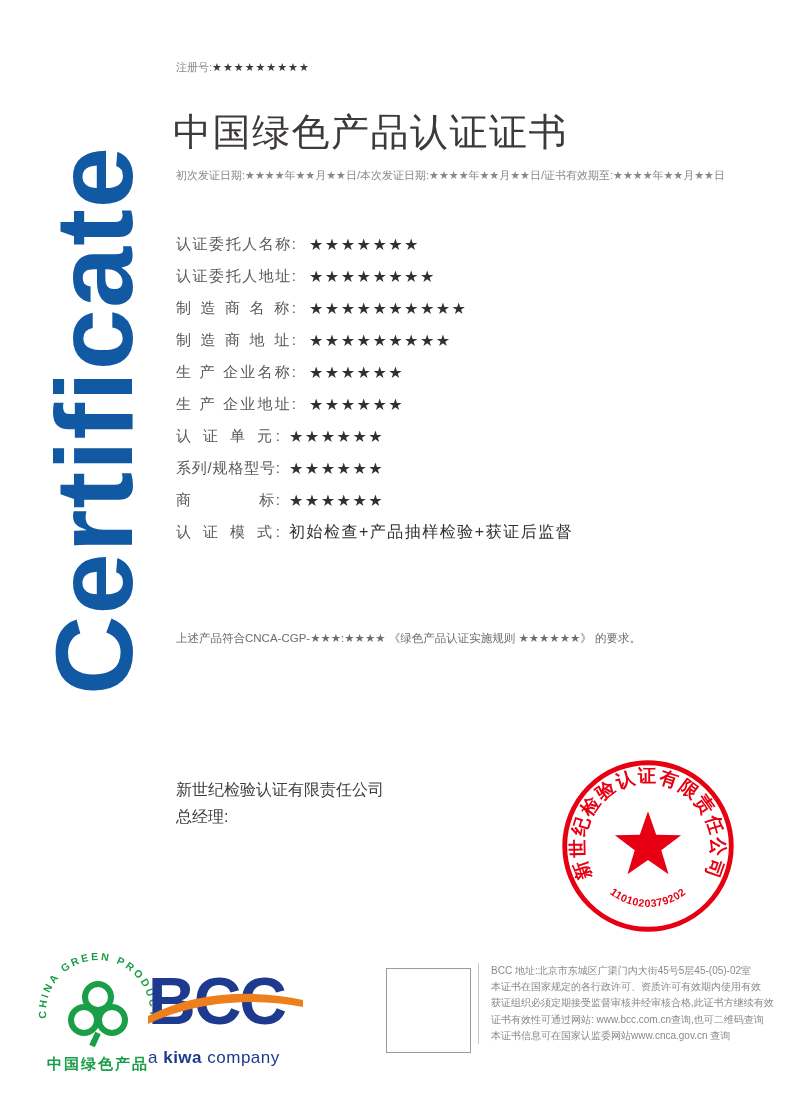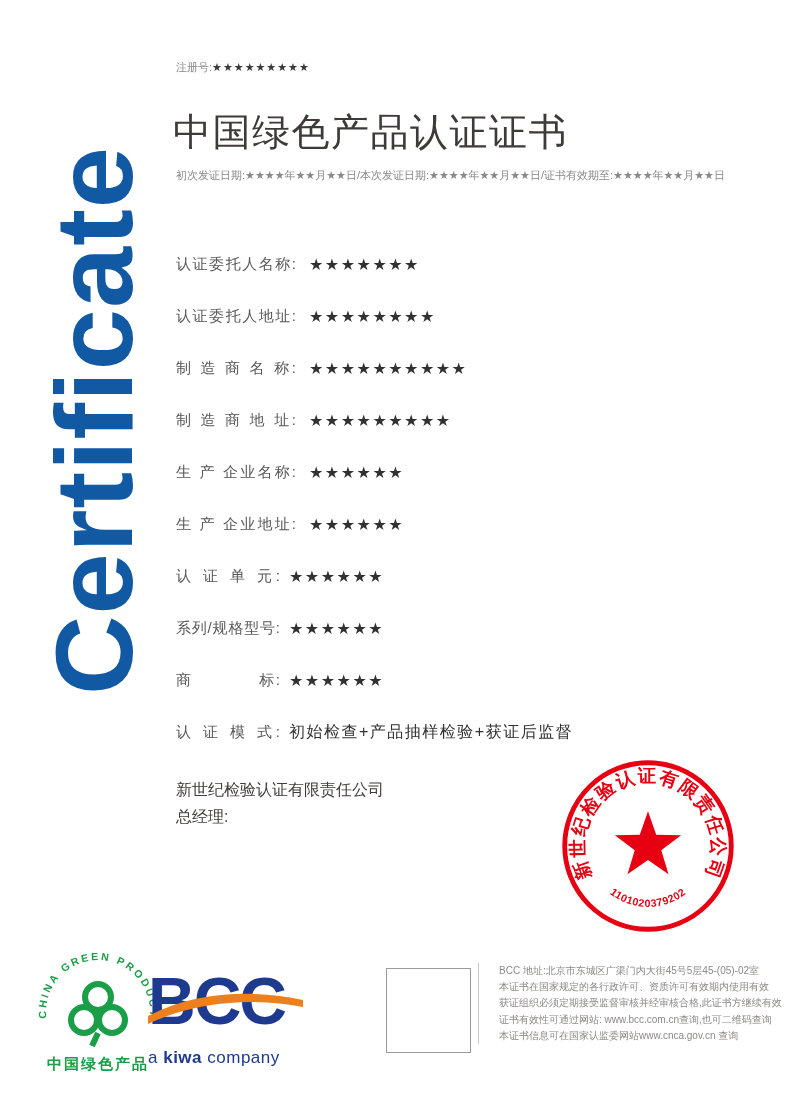--- a/index.html
+++ b/index.html
@@ -17,21 +17,21 @@
   }
 
   .reg-line { position:absolute; left:176px; top:60px; font-size:11px; color:#8a8888; }
   .reg-line .stars { color:#3a3a3a; letter-spacing:1px; }
 
   .cert-title { position:absolute; left:173px; top:107px; font-size:38px; color:#3e3a39; letter-spacing:1.5px; white-space:nowrap; }
 
   .date-line { position:absolute; left:176px; top:168px; font-size:11px; color:#8a8888; white-space:nowrap; }
 
   .fields { position:absolute; left:176px; top:228px; display:flex; flex-direction:column; }
-  .frow { height:32px; display:flex; align-items:center; font-size:15px;margin-top:20px; }
+  .frow { height:32px; display:flex; align-items:center; font-size:15px; }
   .frow .lbl { color:#595757; display:inline-block; white-space:pre; text-align:justify; text-align-last:justify; }
   .frow .lbl-a { width:120px; margin-right:13px; }
   .frow .lbl-b { width:104px; margin-right:9px; }
   .frow .val { color:#323030; font-size:16px; letter-spacing:1.5px; white-space:nowrap; }
 
   .compliance { position:absolute; left:176px; top:631px; font-size:11.5px; color:#6e6c6c; white-space:nowrap; }
 
   .issuer { position:absolute; left:176px; top:776px; font-size:16px; color:#3f3c3b; line-height:27px; }
 
   .seal { position:absolute; left:556px; top:754px; width:184px; height:184px; }
@@ -40,21 +40,21 @@
   .cgp-logo { position:absolute; left:33px; top:953px; width:130px; text-align:center; }
   .cgp-caption { margin-top:2px; font-size:15px; font-weight:700; color:#1a9e48; letter-spacing:2px; white-space:nowrap; }
 
   .bcc-logo { position:absolute; left:148px; top:964px; width:160px; }
   .bcc-caption { margin-top:8px; font-size:17px; color:#1d3a8e; letter-spacing:0.5px; }
   .bcc-caption b { font-weight:700; }
 
   .qr-box { position:absolute; left:386px; top:968px; width:85px; height:85px; border:1px solid #9b9b9b; background:#fff; }
 
   .disclaimer { position:absolute; left:478px; top:963px; width:315px;
-    border-left:1px solid #c9c7c7; padding-left:20px;
+    border-left:1px solid #c9c7c7; padding-left:12px;
     font-size:10px; line-height:16.2px; color:#8b8988; white-space:nowrap; }
 </style>
 </head>
 <body>
 
 <div class="page">
 
   <div class="vert-banner">Certificate</div>
 
   <div class="reg-line"><span>注册号:</span><span class="stars">★★★★★★★★★</span></div>
@@ -99,20 +99,21 @@
     <div class="frow">
         <span class="lbl lbl-b">商　　　　标:</span>
         <span class="val">★★★★★★</span>
       </div>
     <div class="frow">
         <span class="lbl lbl-b">认 证 模 式:</span>
         <span class="val">初始检查+产品抽样检验+获证后监督</span>
       </div>
   </div>
 
+  <div class="compliance">上述产品符合CNCA-CGP-★★★:★★★★ 《绿色产品认证实施规则 ★★★★★★》 的要求。</div>
 
   <div class="issuer">
     <div>新世纪检验认证有限责任公司</div>
     <div>总经理:</div>
   </div>
 
   <svg class="seal" viewBox="0 0 190 190" xmlns="http://www.w3.org/2000/svg">
     <circle cx="95" cy="95" r="86" fill="none" stroke="#e60012" stroke-width="5"></circle>
     <polygon fill="#e60012" points="95,59 103.5,83.4 129.2,83.9 108.7,99.4 116.2,124.1 95,109.4 73.8,124.1 81.3,99.4 60.8,83.9 86.5,83.4"></polygon>
     <defs>

